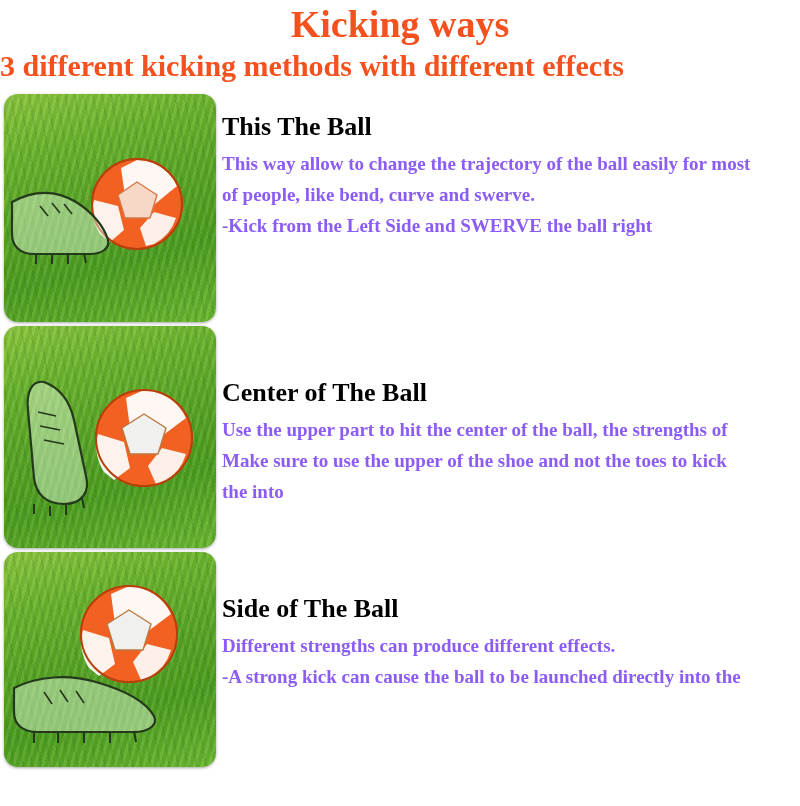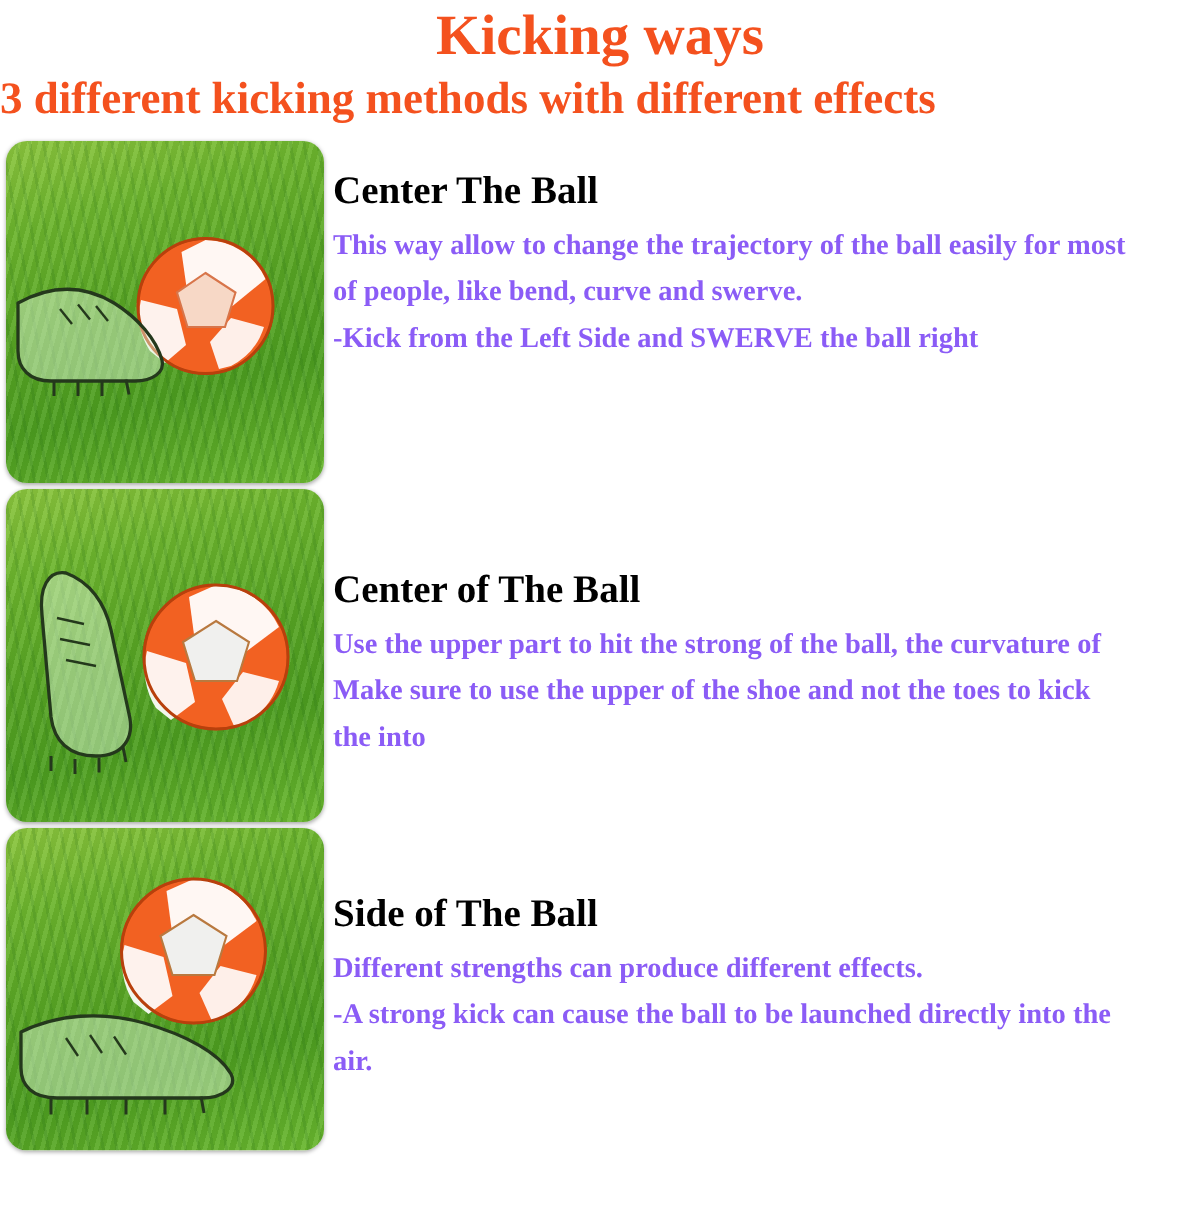--- a/index.html
+++ b/index.html
@@ -160,21 +160,21 @@
             </g>
             <g stroke="#24381c" stroke-width="1.6" fill="none">
               <line x1="36" y1="112" x2="44" y2="122"></line>
               <line x1="48" y1="109" x2="56" y2="119"></line>
               <line x1="60" y1="110" x2="68" y2="120"></line>
             </g>
           </svg>
         </div>
       </div>
       <div class="text-col r1">
-        <div class="heading">Center The Ball</div>
+        <div class="heading">This The Ball</div>
         <p class="body-line">This way allow to change the trajectory of the ball easily for most</p>
         <p class="body-line">of people, like bend, curve and swerve.</p>
         <p class="body-line">-Kick from the Left Side and SWERVE the ball right</p>
       </div>
     </div>
 
     <div class="row">
       <div class="thumb-wrap">
         <div class="thumb r2">
           <div class="grass"></div>
@@ -199,21 +199,21 @@
             <g stroke="#24381c" stroke-width="1.6" fill="none">
               <line x1="34" y1="86" x2="52" y2="90"></line>
               <line x1="36" y1="100" x2="56" y2="104"></line>
               <line x1="40" y1="114" x2="60" y2="118"></line>
             </g>
           </svg>
         </div>
       </div>
       <div class="text-col r2">
         <div class="heading">Center of The Ball</div>
-        <p class="body-line">Use the upper part to hit the strong of the ball, the curvature of</p>
+        <p class="body-line">Use the upper part to hit the center of the ball, the strengths of</p>
         <p class="body-line">Make sure to use the upper of the shoe and not the toes to kick</p>
         <p class="body-line">the into</p>
       </div>
     </div>
 
     <div class="row">
       <div class="thumb-wrap">
         <div class="thumb r3">
           <div class="grass"></div>
           <svg class="art" viewBox="0 0 212 215">
@@ -240,18 +240,17 @@
               <line x1="56" y1="138" x2="64" y2="150"></line>
               <line x1="72" y1="139" x2="80" y2="151"></line>
             </g>
           </svg>
         </div>
       </div>
       <div class="text-col r3">
         <div class="heading">Side of The Ball</div>
         <p class="body-line">Different strengths can produce different effects.</p>
         <p class="body-line">-A strong kick can cause the ball to be launched directly into the</p>
-        <p class="body-line">air.</p>
       </div>
     </div>
 
   </div>
 </div>
 
 </body></html>

